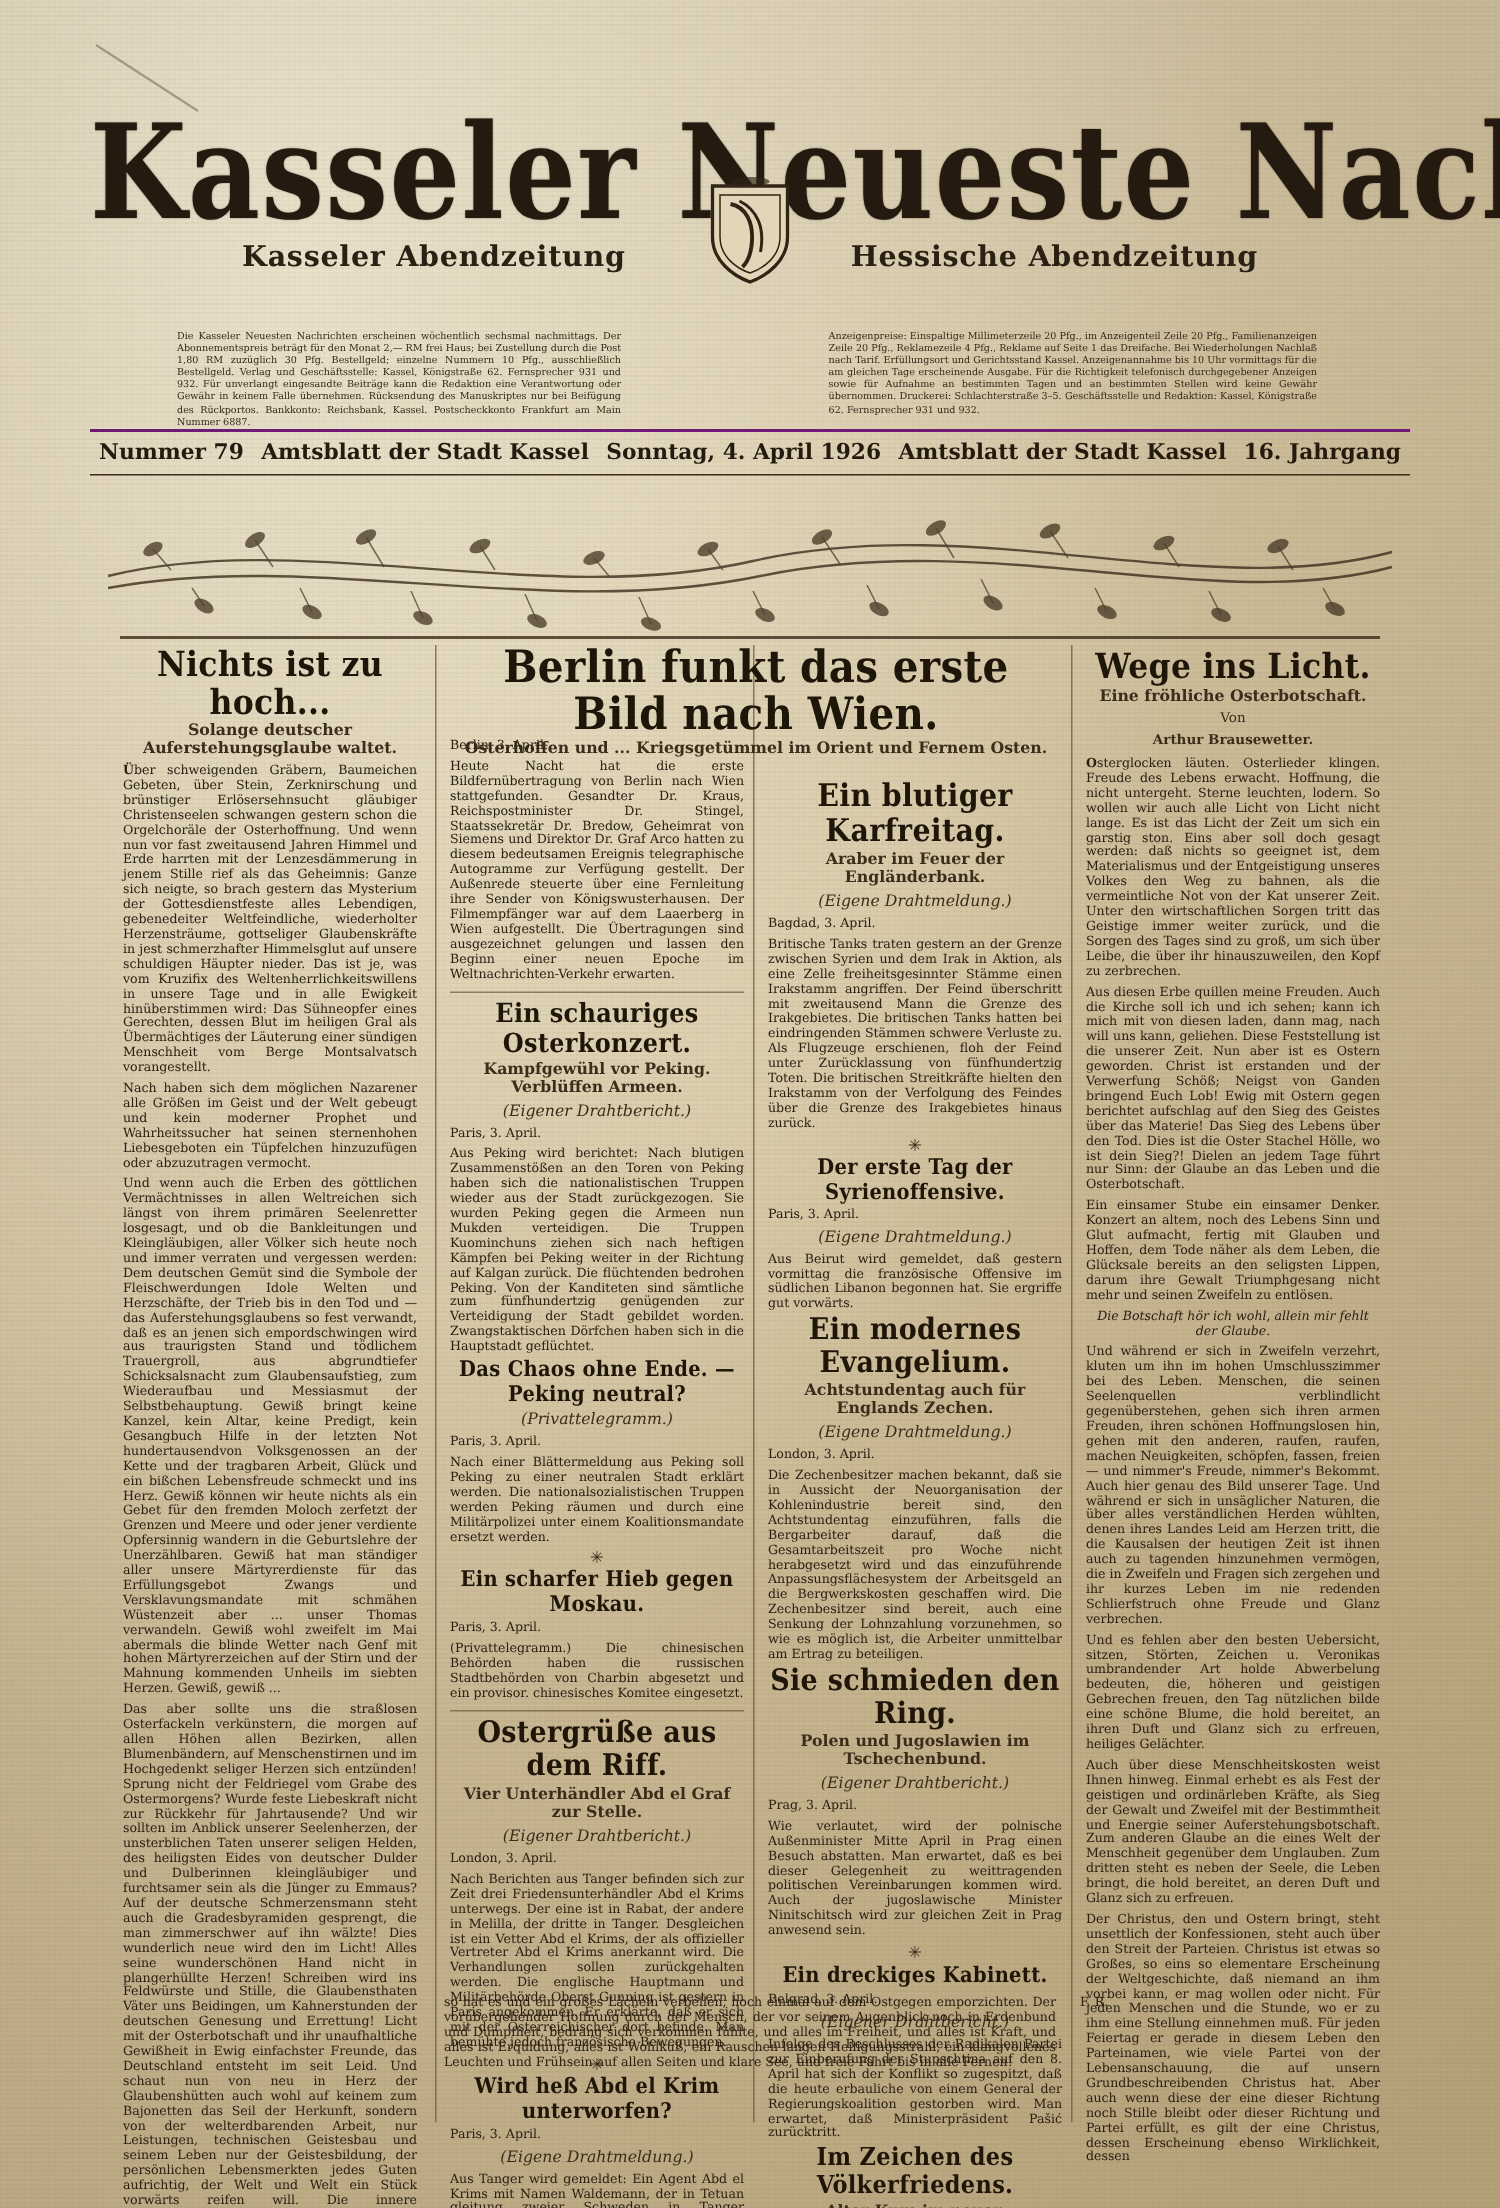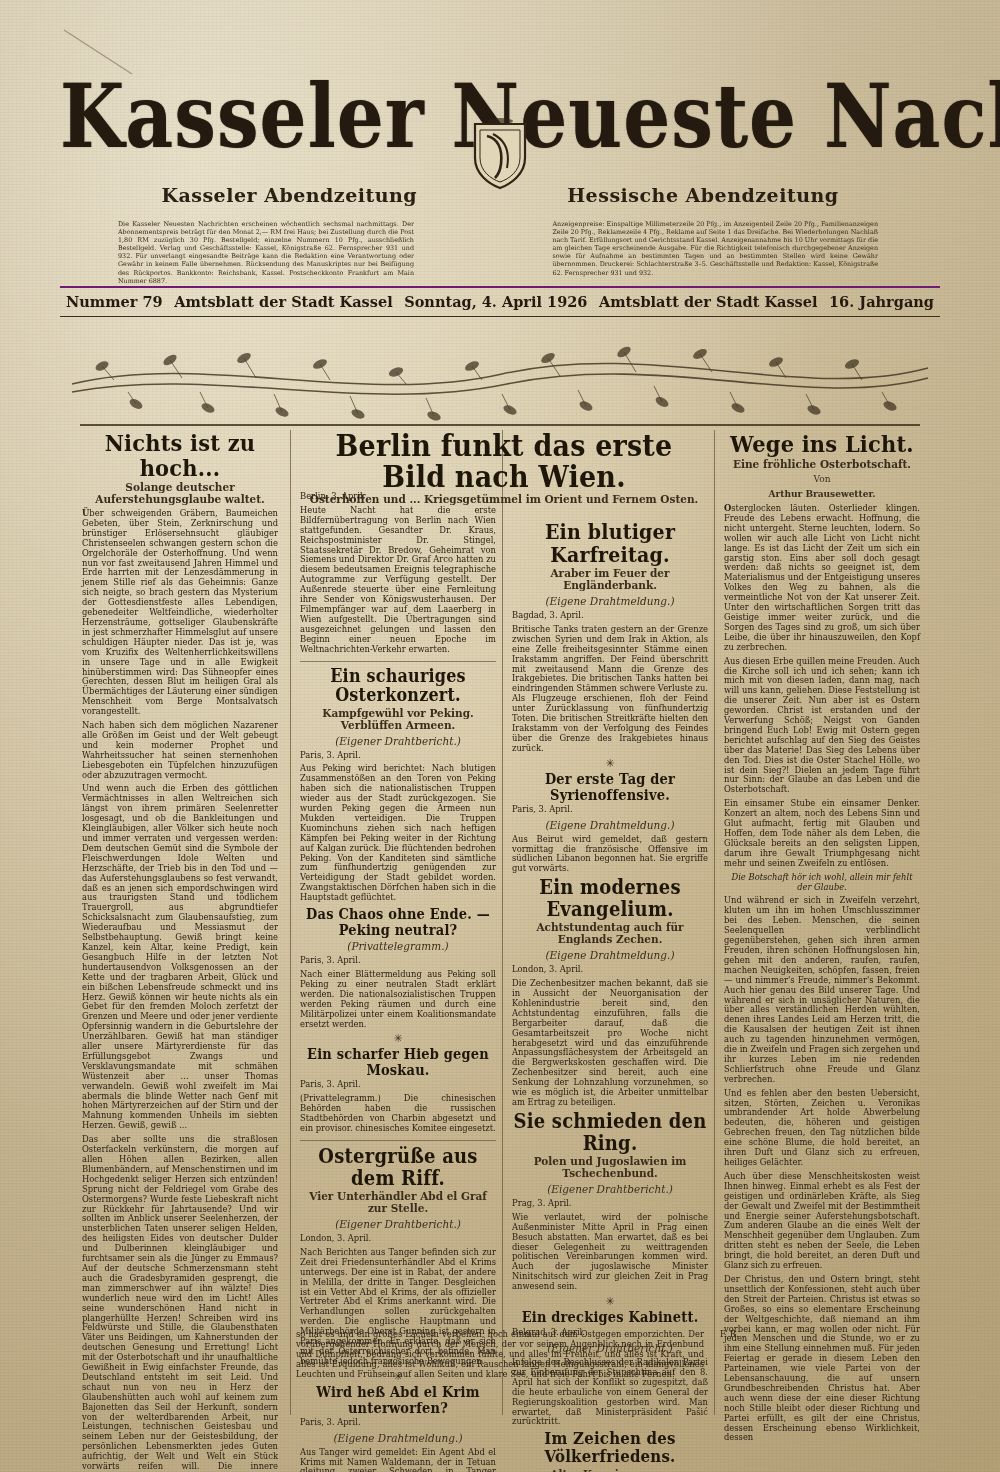--- a/index.html
+++ b/index.html
@@ -38,21 +38,21 @@
     font-size:74px;
     line-height:78px;
     letter-spacing:1px;
     color:#241a0f;
     text-shadow:0 0 1px rgba(40,28,14,.6);
     transform:scaleY(1.18);
     transform-origin:center top;
     white-space:nowrap;
   }
   .mast-sub{
-    margin-top:36px;
+    margin-top:12px;
     display:flex;justify-content:center;align-items:center;gap:150px;
     font-size:19px;font-weight:bold;color:#2a2013;letter-spacing:.5px;
   }
   .crest{
     position:absolute;left:50%;top:118px;transform:translateX(-50%);
     width:58px;height:72px;
   }
   .crest svg{display:block}
 
   .mast-cols{

